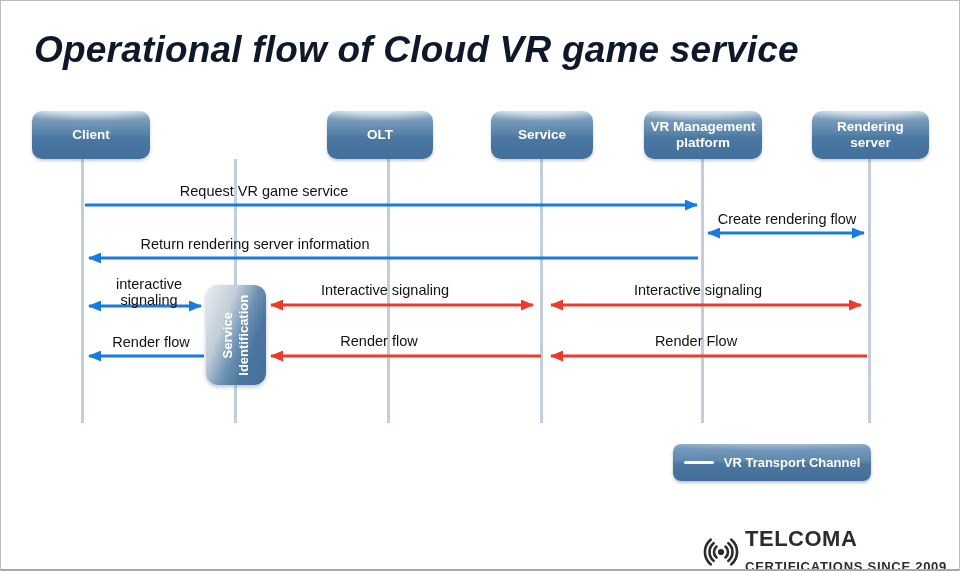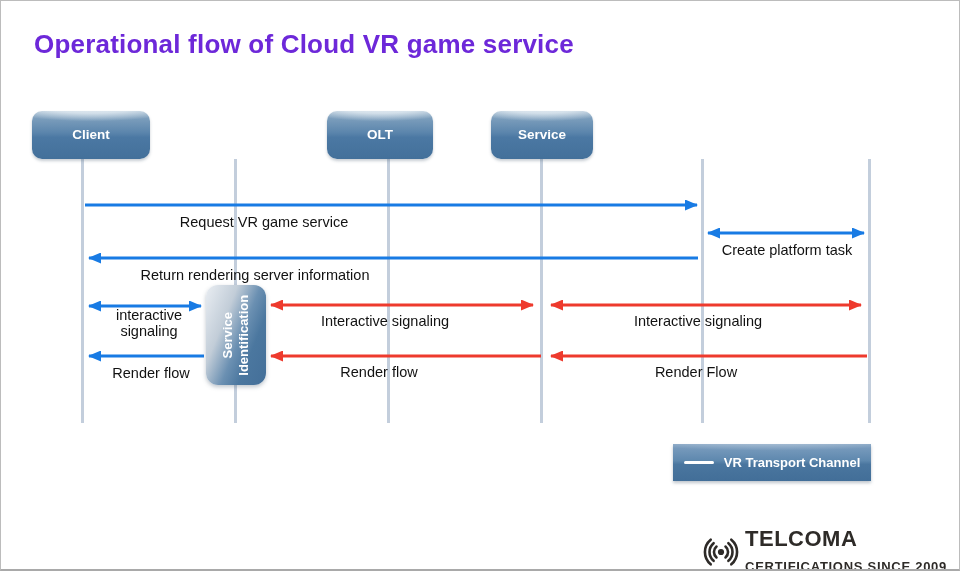--- a/index.html
+++ b/index.html
@@ -8,21 +8,21 @@
 
   .slide {
     position:relative; width:960px; height:571px;
     background:#ffffff;
     border:1px solid #bcbcbc; border-bottom:2px solid #a9a9a9;
     overflow:hidden;
   }
 
   .title {
     position:absolute; left:33px; top:28px;
-    font-size:26px; font-weight:bold; color:#6d28d9; letter-spacing:0.2px;
+    font-size:37px; font-weight:bold; color:#0f172a; letter-spacing:0.2px;font-style:italic;
   }
 
   
   .entity {
     position:absolute; top:110px; height:48px;
     border-radius:10px;
     background:
       radial-gradient(ellipse 150% 70% at 50% -22%, rgba(255,255,255,0.95) 0%, rgba(225,234,241,0.85) 38%, rgba(255,255,255,0) 62%),
       linear-gradient(180deg, #8caac4 0%, #5b85ac 45%, #4b78a3 55%, #43709a 100%);
     box-shadow:0 2px 3px rgba(70,90,110,0.30);
@@ -32,41 +32,41 @@
 
   .lifeline {
     position:absolute; top:158px; height:264px; width:3px;
     background:#c3cedc;
   }
 
   .arrow-layer { position:absolute; left:0; top:0; pointer-events:none; }
 
   .msg-label {
     position:absolute; transform:translateX(-50%);
-    font-size:14.5px; color:#121212; white-space:nowrap; font-weight:500;margin-top:31px;
+    font-size:14.5px; color:#121212; white-space:nowrap; font-weight:500;
   }
 
   
   .svc-box {
     position:absolute; left:205px; top:284px; width:60px; height:100px;
     border-radius:12px;
     background:linear-gradient(112deg, #e9edf2 0%, #c2cdd8 32%, #6b90b2 55%, #4b779f 72%, #446f99 100%);
     box-shadow:0 2px 4px rgba(70,90,110,0.35);
     display:flex; align-items:center; justify-content:center;
   }
   .svc-label {
     width:100px; transform:rotate(-90deg);
     text-align:center; color:#ffffff; font-size:13px; font-weight:bold; line-height:1.25;
     white-space:nowrap;
   }
 
   
   .legend {
     position:absolute; left:672px; top:443px; width:198px; height:37px;
-    border-radius:0;
+    border-radius:8px;
     background:
       radial-gradient(ellipse 160% 80% at 50% -30%, rgba(255,255,255,0.55) 0%, rgba(255,255,255,0.25) 40%, rgba(255,255,255,0) 60%),
       linear-gradient(180deg, #7e9fc0 0%, #5e88ae 45%, #4a769f 55%, #426e98 100%);
     box-shadow:0 2px 3px rgba(70,90,110,0.35);
     display:flex; align-items:center; justify-content:center; gap:10px;
     color:#ffffff; font-size:13px; font-weight:bold;
   }
   .legend-line { width:30px; height:3px; background:#ffffff; border-radius:2px; }
 
   
@@ -91,20 +91,26 @@
 
   <div class="entity" style="left:31px;width:118px">
     <span>Client</span>
   </div>
   <div class="entity" style="left:326px;width:106px">
     <span>OLT</span>
   </div>
   <div class="entity" style="left:490px;width:102px">
     <span>Service</span>
   </div>
+  <div class="entity" style="left:643px;width:118px">
+    <span style="display:inline-block;max-width:112px">VR Management platform</span>
+  </div>
+  <div class="entity" style="left:811px;width:117px">
+    <span style="display:inline-block;max-width:80px">Rendering server</span>
+  </div>
 
   <svg class="arrow-layer" width="960" height="571">
     <defs>
       <marker id="mbE" markerUnits="userSpaceOnUse" markerWidth="13" markerHeight="11" refX="12" refY="5.5" orient="auto">
         <path d="M0,0 L13,5.5 L0,11 Z" fill="#187be4"></path>
       </marker>
       <marker id="mbS" markerUnits="userSpaceOnUse" markerWidth="13" markerHeight="11" refX="12" refY="5.5" orient="auto-start-reverse">
         <path d="M0,0 L13,5.5 L0,11 Z" fill="#187be4"></path>
       </marker>
       <marker id="mrE" markerUnits="userSpaceOnUse" markerWidth="13" markerHeight="11" refX="12" refY="5.5" orient="auto">
@@ -119,21 +125,21 @@
     <line x1="697" y1="257" x2="88" y2="257" stroke="#187be4" stroke-width="3" marker-end="url(#mbE)"></line>
     <line x1="88" y1="305" x2="200" y2="305" stroke="#187be4" stroke-width="3" marker-start="url(#mbS)" marker-end="url(#mbE)"></line>
     <line x1="203" y1="355" x2="88" y2="355" stroke="#187be4" stroke-width="3" marker-end="url(#mbE)"></line>
     <line x1="270" y1="304" x2="532" y2="304" stroke="#ee3a2d" stroke-width="3" marker-start="url(#mrS)" marker-end="url(#mrE)"></line>
     <line x1="550" y1="304" x2="860" y2="304" stroke="#ee3a2d" stroke-width="3" marker-start="url(#mrS)" marker-end="url(#mrE)"></line>
     <line x1="540" y1="355" x2="270" y2="355" stroke="#ee3a2d" stroke-width="3" marker-end="url(#mrE)"></line>
     <line x1="866" y1="355" x2="550" y2="355" stroke="#ee3a2d" stroke-width="3" marker-end="url(#mrE)"></line>
   </svg>
 
   <div class="msg-label" style="left:263px;top:182px">Request VR game service</div>
-  <div class="msg-label" style="left:786px;top:210px">Create platform task</div>
+  <div class="msg-label" style="left:786px;top:210px">Create rendering flow</div>
   <div class="msg-label" style="left:254px;top:235px">Return rendering server information</div>
   <div class="msg-label" style="left:148px;top:275px">interactive</div>
   <div class="msg-label" style="left:148px;top:291px">signaling</div>
   <div class="msg-label" style="left:384px;top:281px">Interactive signaling</div>
   <div class="msg-label" style="left:697px;top:281px">Interactive signaling</div>
   <div class="msg-label" style="left:150px;top:333px">Render flow</div>
   <div class="msg-label" style="left:378px;top:332px">Render flow</div>
   <div class="msg-label" style="left:695px;top:332px">Render Flow</div>
 
   <div class="svc-box">

